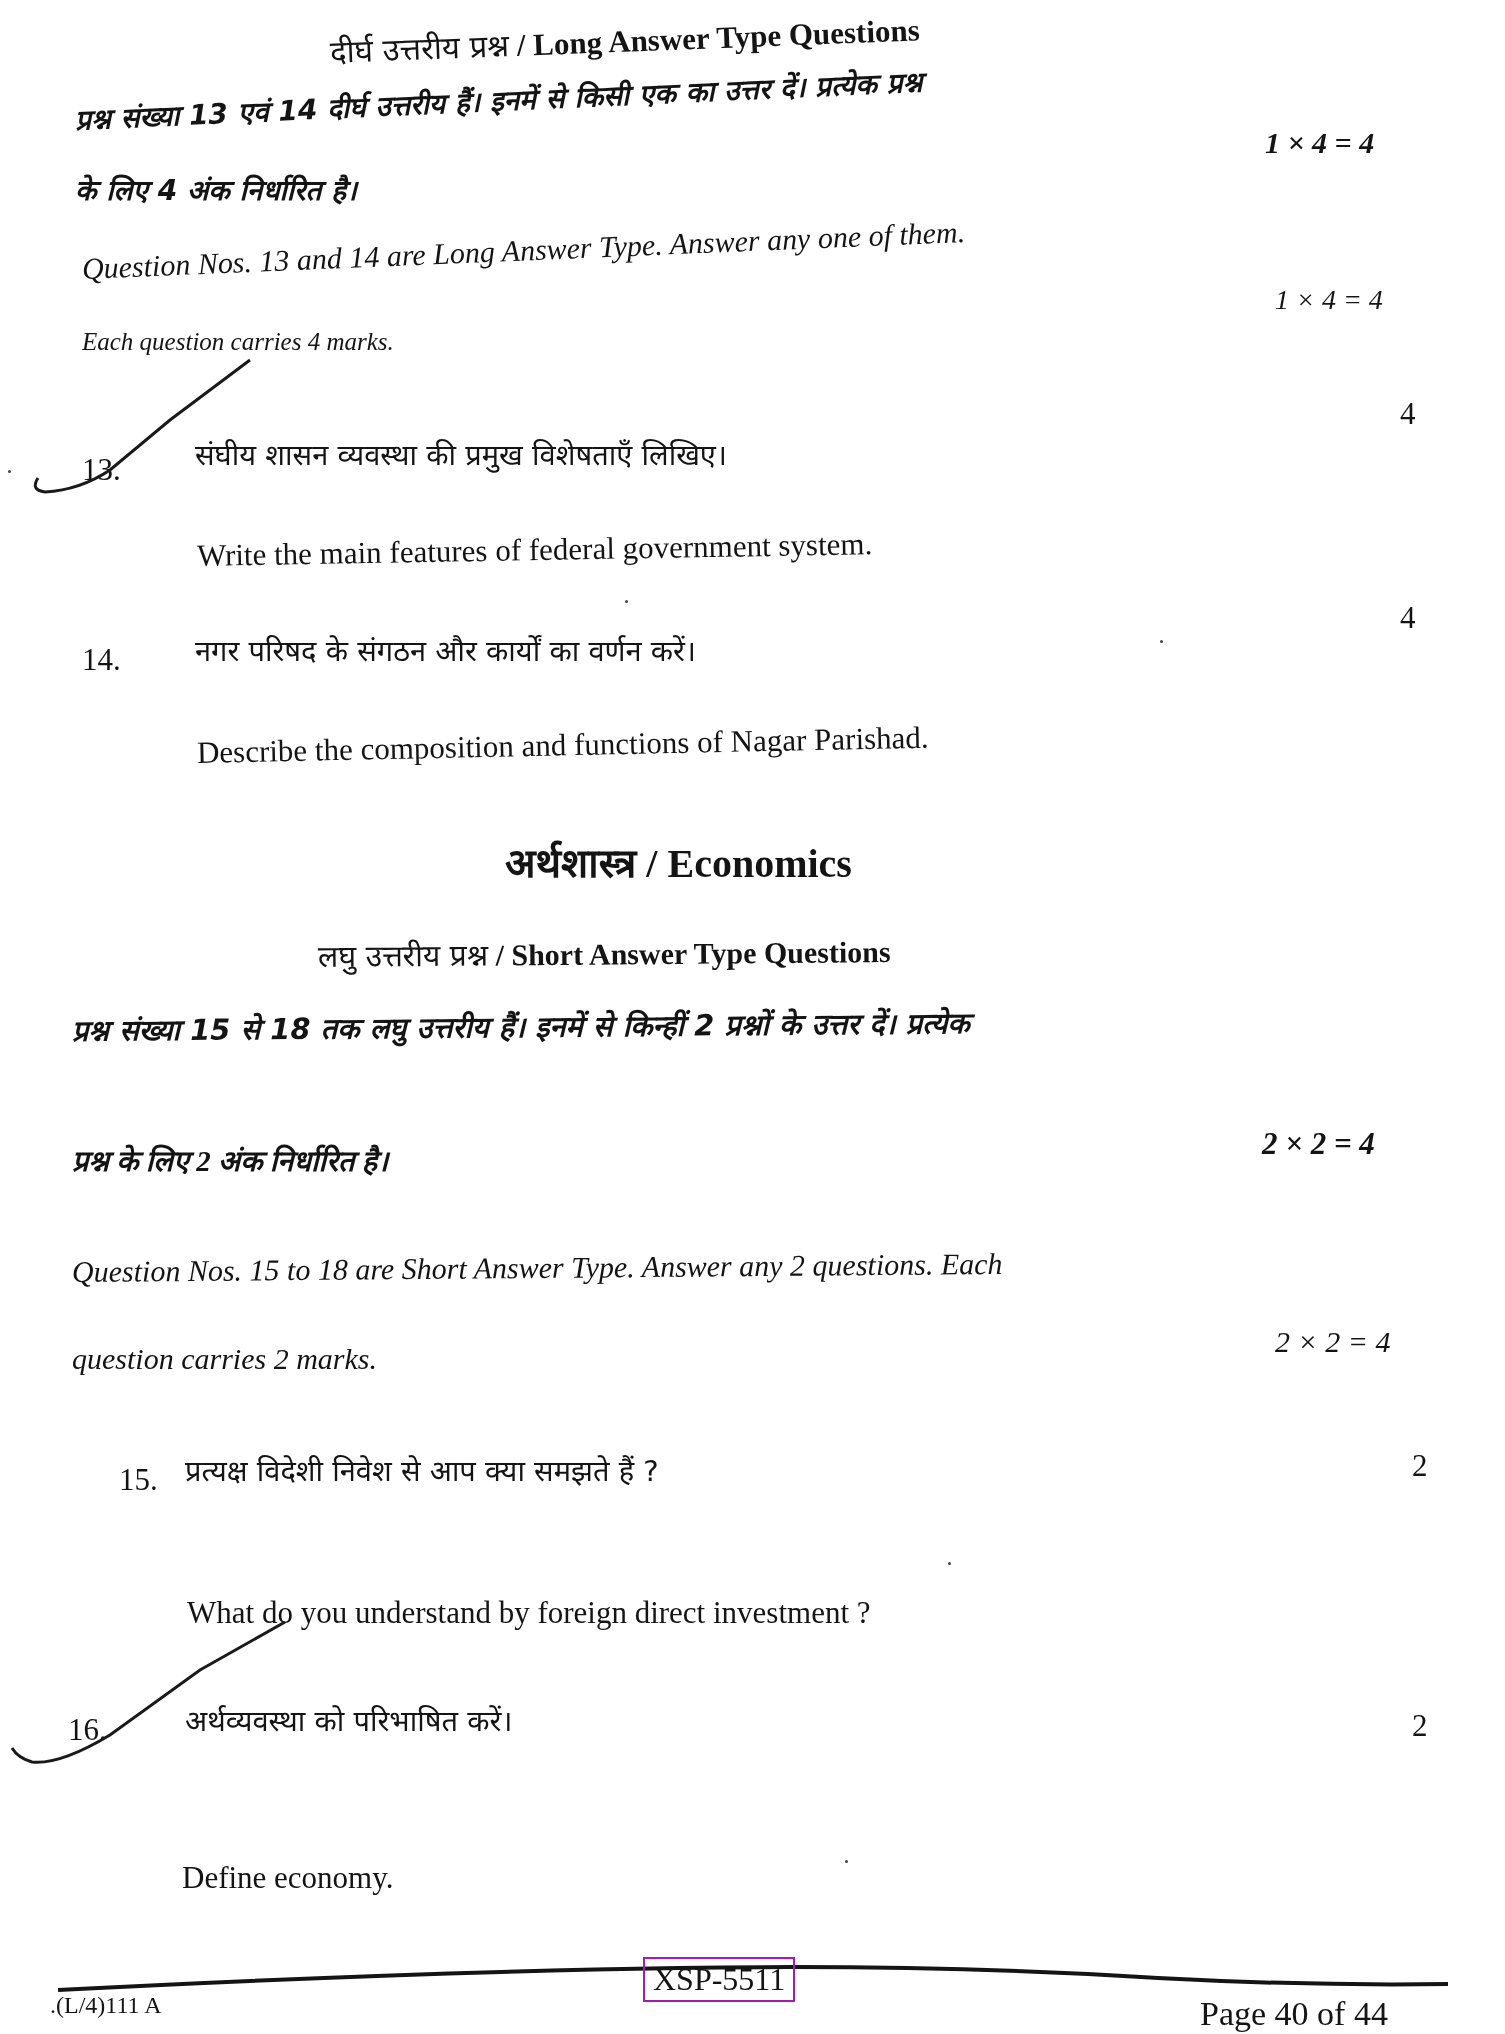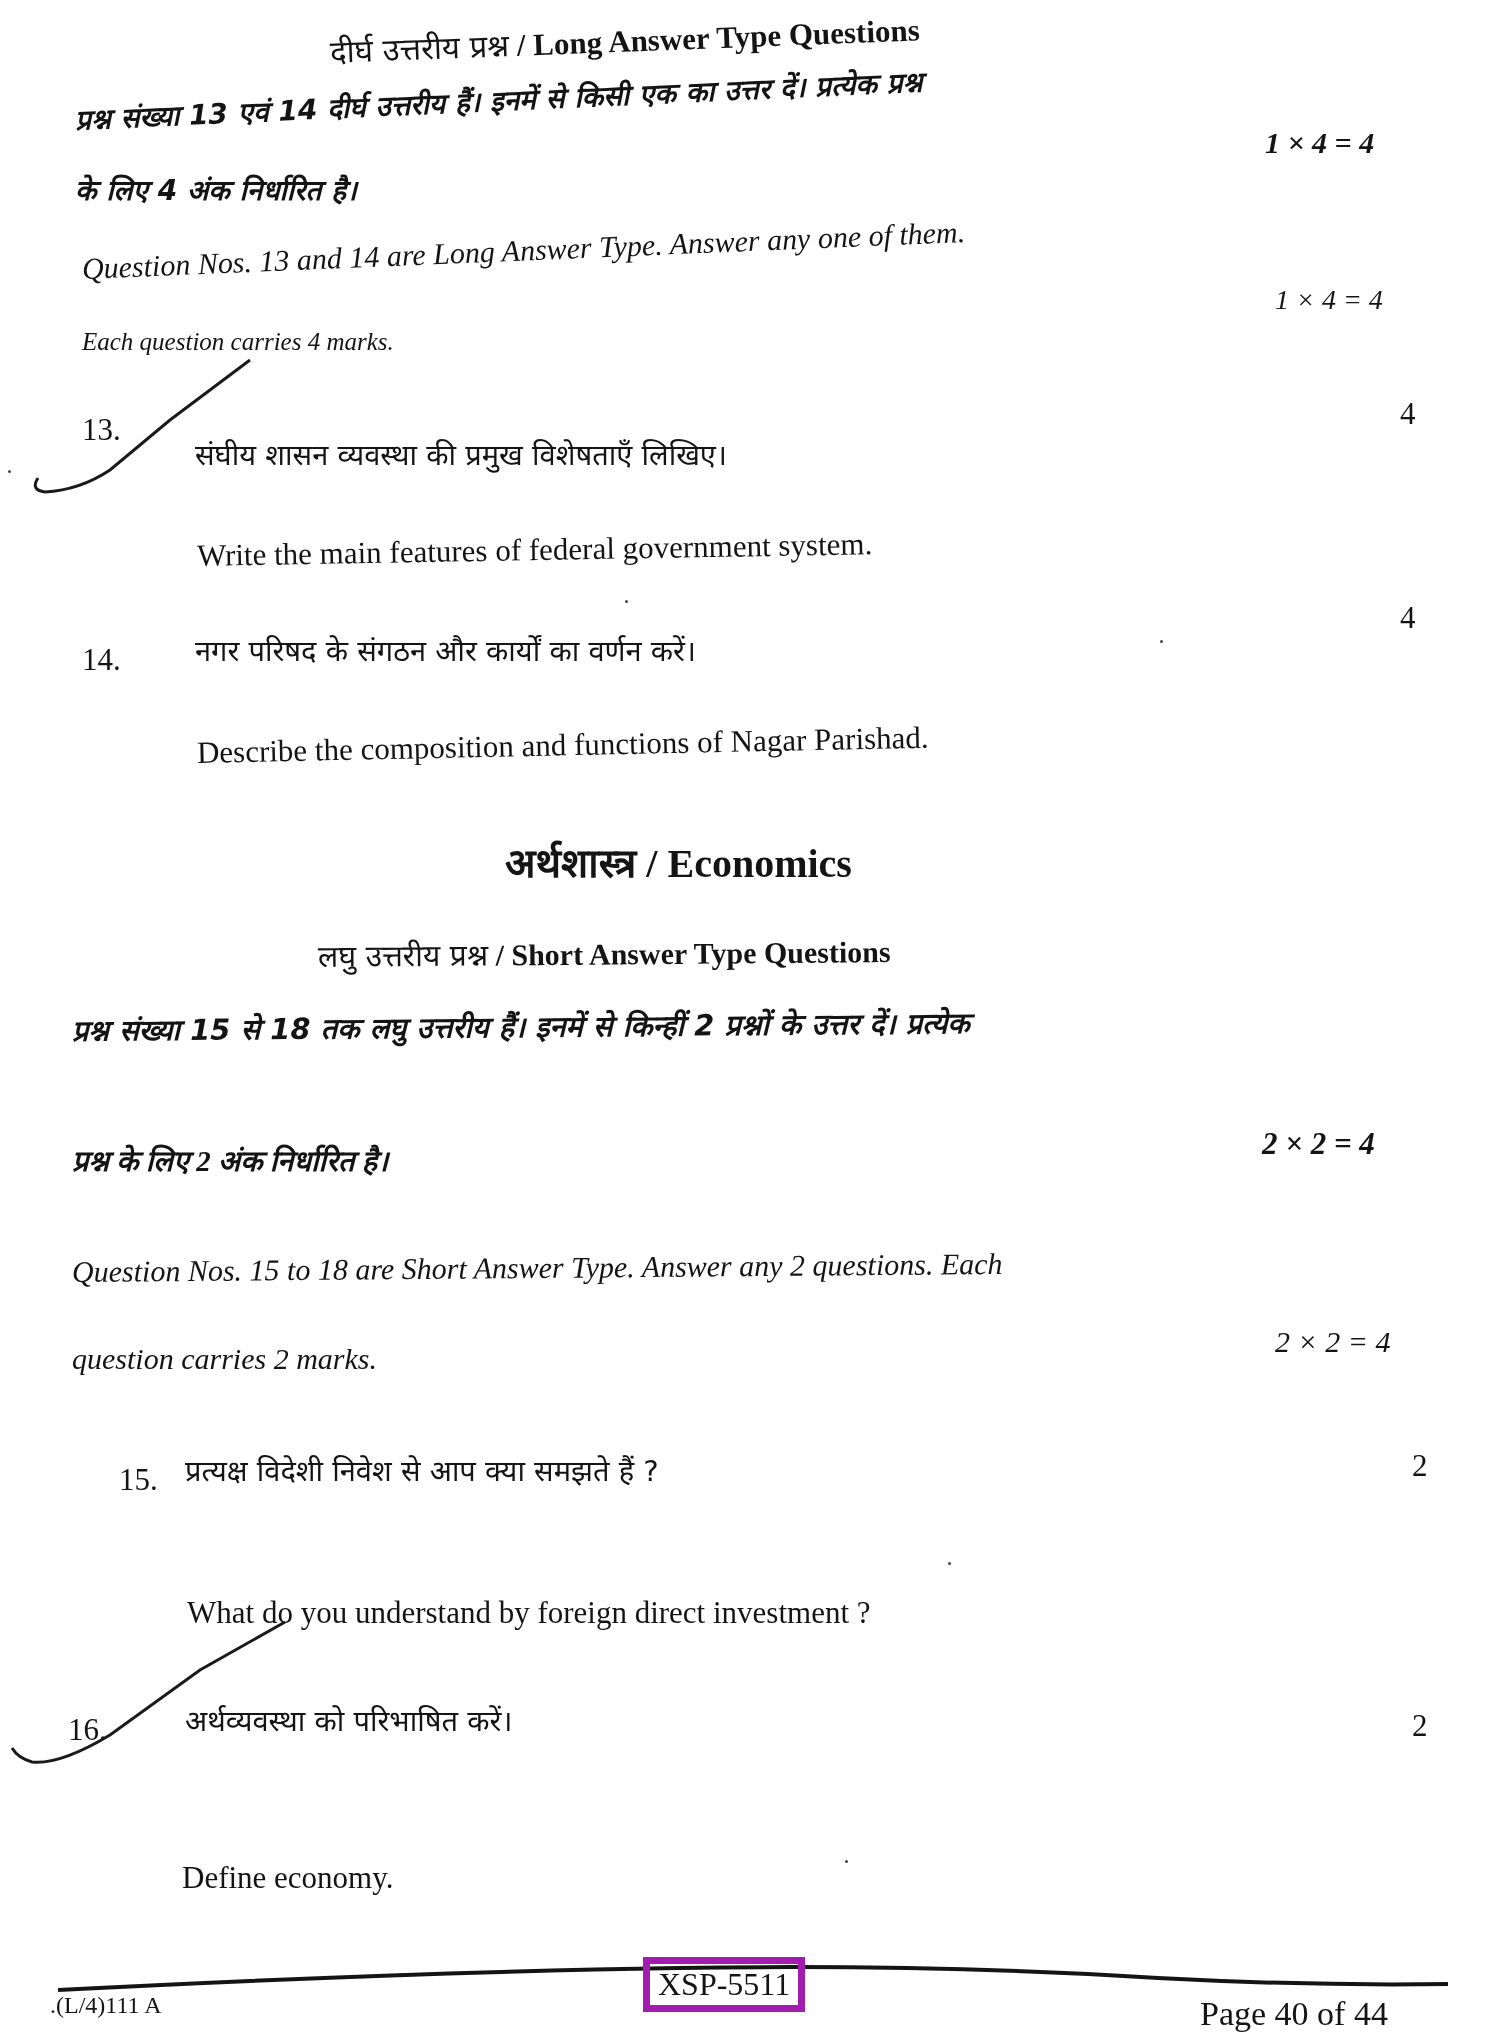--- a/index.html
+++ b/index.html
@@ -20,21 +20,21 @@
   .q-en { font-size: 31px; }
   .marks { font-size: 31px; text-align: right; }
   .rotA { transform-origin: left center; transform: rotate(-2.2deg); }
   .rotB { transform-origin: left center; transform: rotate(-1.2deg); }
   .rotC { transform-origin: left center; transform: rotate(-0.6deg); }
   .footer-line {
     position: absolute; left: 58px; top: 1960px; width: 1390px; height: 40px;
   }
   .code-box {
     position: absolute; left: 643px; top: 1957px; padding: 2px 8px;
-    border: 7px solid #a21caf; font-size: 32px;
+    border: 2px solid #a21caf; font-size: 32px;
   }
   .dot { position: absolute; width: 3px; height: 3px; background: #444; border-radius: 50%; }
   svg.tick { position: absolute; overflow: visible; }
 </style>
 </head>
 <body>
 
 <div class="abs en sec-head rotA" style="left:330px; top:30px;">
   <span class="hi">दीर्घ उत्तरीय प्रश्न</span>
   <span class="bold">/</span>
@@ -42,21 +42,21 @@
 </div>
 
 <div class="abs hi instr ital bold rotA" style="left:75px; top:100px; font-size:28px; transform:rotate(-2.6deg);">प्रश्न संख्या 13 एवं 14 दीर्घ उत्तरीय हैं। इनमें से किसी एक का उत्तर दें। प्रत्येक प्रश्न</div>
 <div class="abs en instr ital bold" style="left:1265px; top:126px; font-size:30px;">1 × 4 = 4</div>
 <div class="abs hi instr ital bold" style="left:75px; top:170px; font-size:28px;">के लिए 4 अंक निर्धारित है।</div>
 
 <div class="abs en instr ital rotB" style="left:82px; top:252px; font-size:30px; transform:rotate(-2.4deg);">Question Nos. 13 and 14 are Long Answer Type. Answer any one of them.</div>
 <div class="abs en instr ital" style="left:1275px; top:284px; font-size:28px;">1 × 4 = 4</div>
 <div class="abs en instr ital" style="left:82px; top:328px; font-size:25px;">Each question carries 4 marks.</div>
 
-<div class="abs en q-num" style="left:82px; top:412px;">13.</div>
+<div class="abs en q-num" style="left:82px; top:452px;">13.</div>
 <div class="abs hi q-hi" style="left:195px; top:434px;">संघीय शासन व्यवस्था की प्रमुख विशेषताएँ लिखिए।</div>
 <div class="abs en marks" style="left:1400px; top:396px;">4</div>
 <div class="abs en q-en rotC" style="left:197px; top:538px; transform:rotate(-1deg);">Write the main features of federal government system.</div>
 <svg class="tick" style="left:0; top:0;" width="1505" height="2034">
   <path d="M250 360 L170 420 L110 470 Q80 490 45 492 Q30 490 38 478" stroke="#1a1a1a" stroke-width="3" fill="none"></path>
 </svg>
 
 <div class="abs en q-num" style="left:82px; top:642px;">14.</div>
 <div class="abs hi q-hi" style="left:195px; top:630px;">नगर परिषद के संगठन और कार्यों का वर्णन करें।</div>
 <div class="abs en marks" style="left:1400px; top:600px;">4</div>

